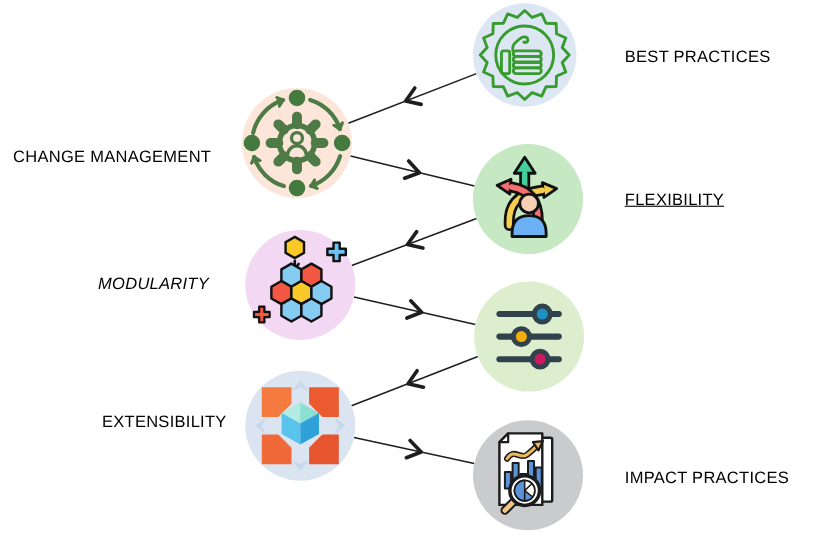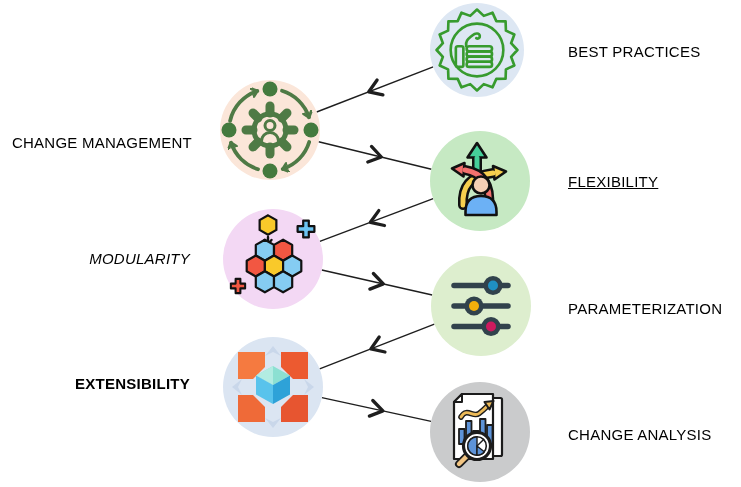--- a/index.html
+++ b/index.html
@@ -180,19 +180,18 @@
         <circle cx="-3" cy="14" r="9.3" fill="#fff" stroke-width="1.6"></circle>
         <path d="M -3 14 L -3 4.7 A 9.3 9.3 0 0 0 -3 23.3 Z" fill="#5d93d8" stroke-width="1.4"></path>
         <path d="M -3 14 L 4.3 19.8 A 9.3 9.3 0 0 1 -3 23.3 Z" fill="#5d93d8" stroke-width="1.4"></path>
         <path d="M -3 14 L 3.6 7.5" fill="none" stroke-width="1.4"></path>
       </g>
     </svg>
   </div>
 
   <div class="lbl left" style="left:0px;width:192px;top:133px;">CHANGE MANAGEMENT</div>
   <div class="lbl left" style="left:0px;width:190px;top:249px;font-style:italic;">MODULARITY</div>
-  <div class="lbl left" style="left:0px;width:190px;top:374px;font-weight:bold;">EXTENSIBILITY</div>
+  <div class="lbl left" style="left:16px;width:190px;top:374px;">EXTENSIBILITY</div>
   <div class="lbl" style="left:568px;top:42px;">BEST PRACTICES</div>
   <div class="lbl" style="left:568px;top:172px;text-decoration:underline;">FLEXIBILITY</div>
-  <div class="lbl" style="left:568px;top:299px;">PARAMETERIZATION</div>
-  <div class="lbl" style="left:568px;top:425px;">CHANGE ANALYSIS</div>
+  <div class="lbl" style="left:568px;top:425px;">IMPACT PRACTICES</div>
 
 </div>
 
 </body></html>

